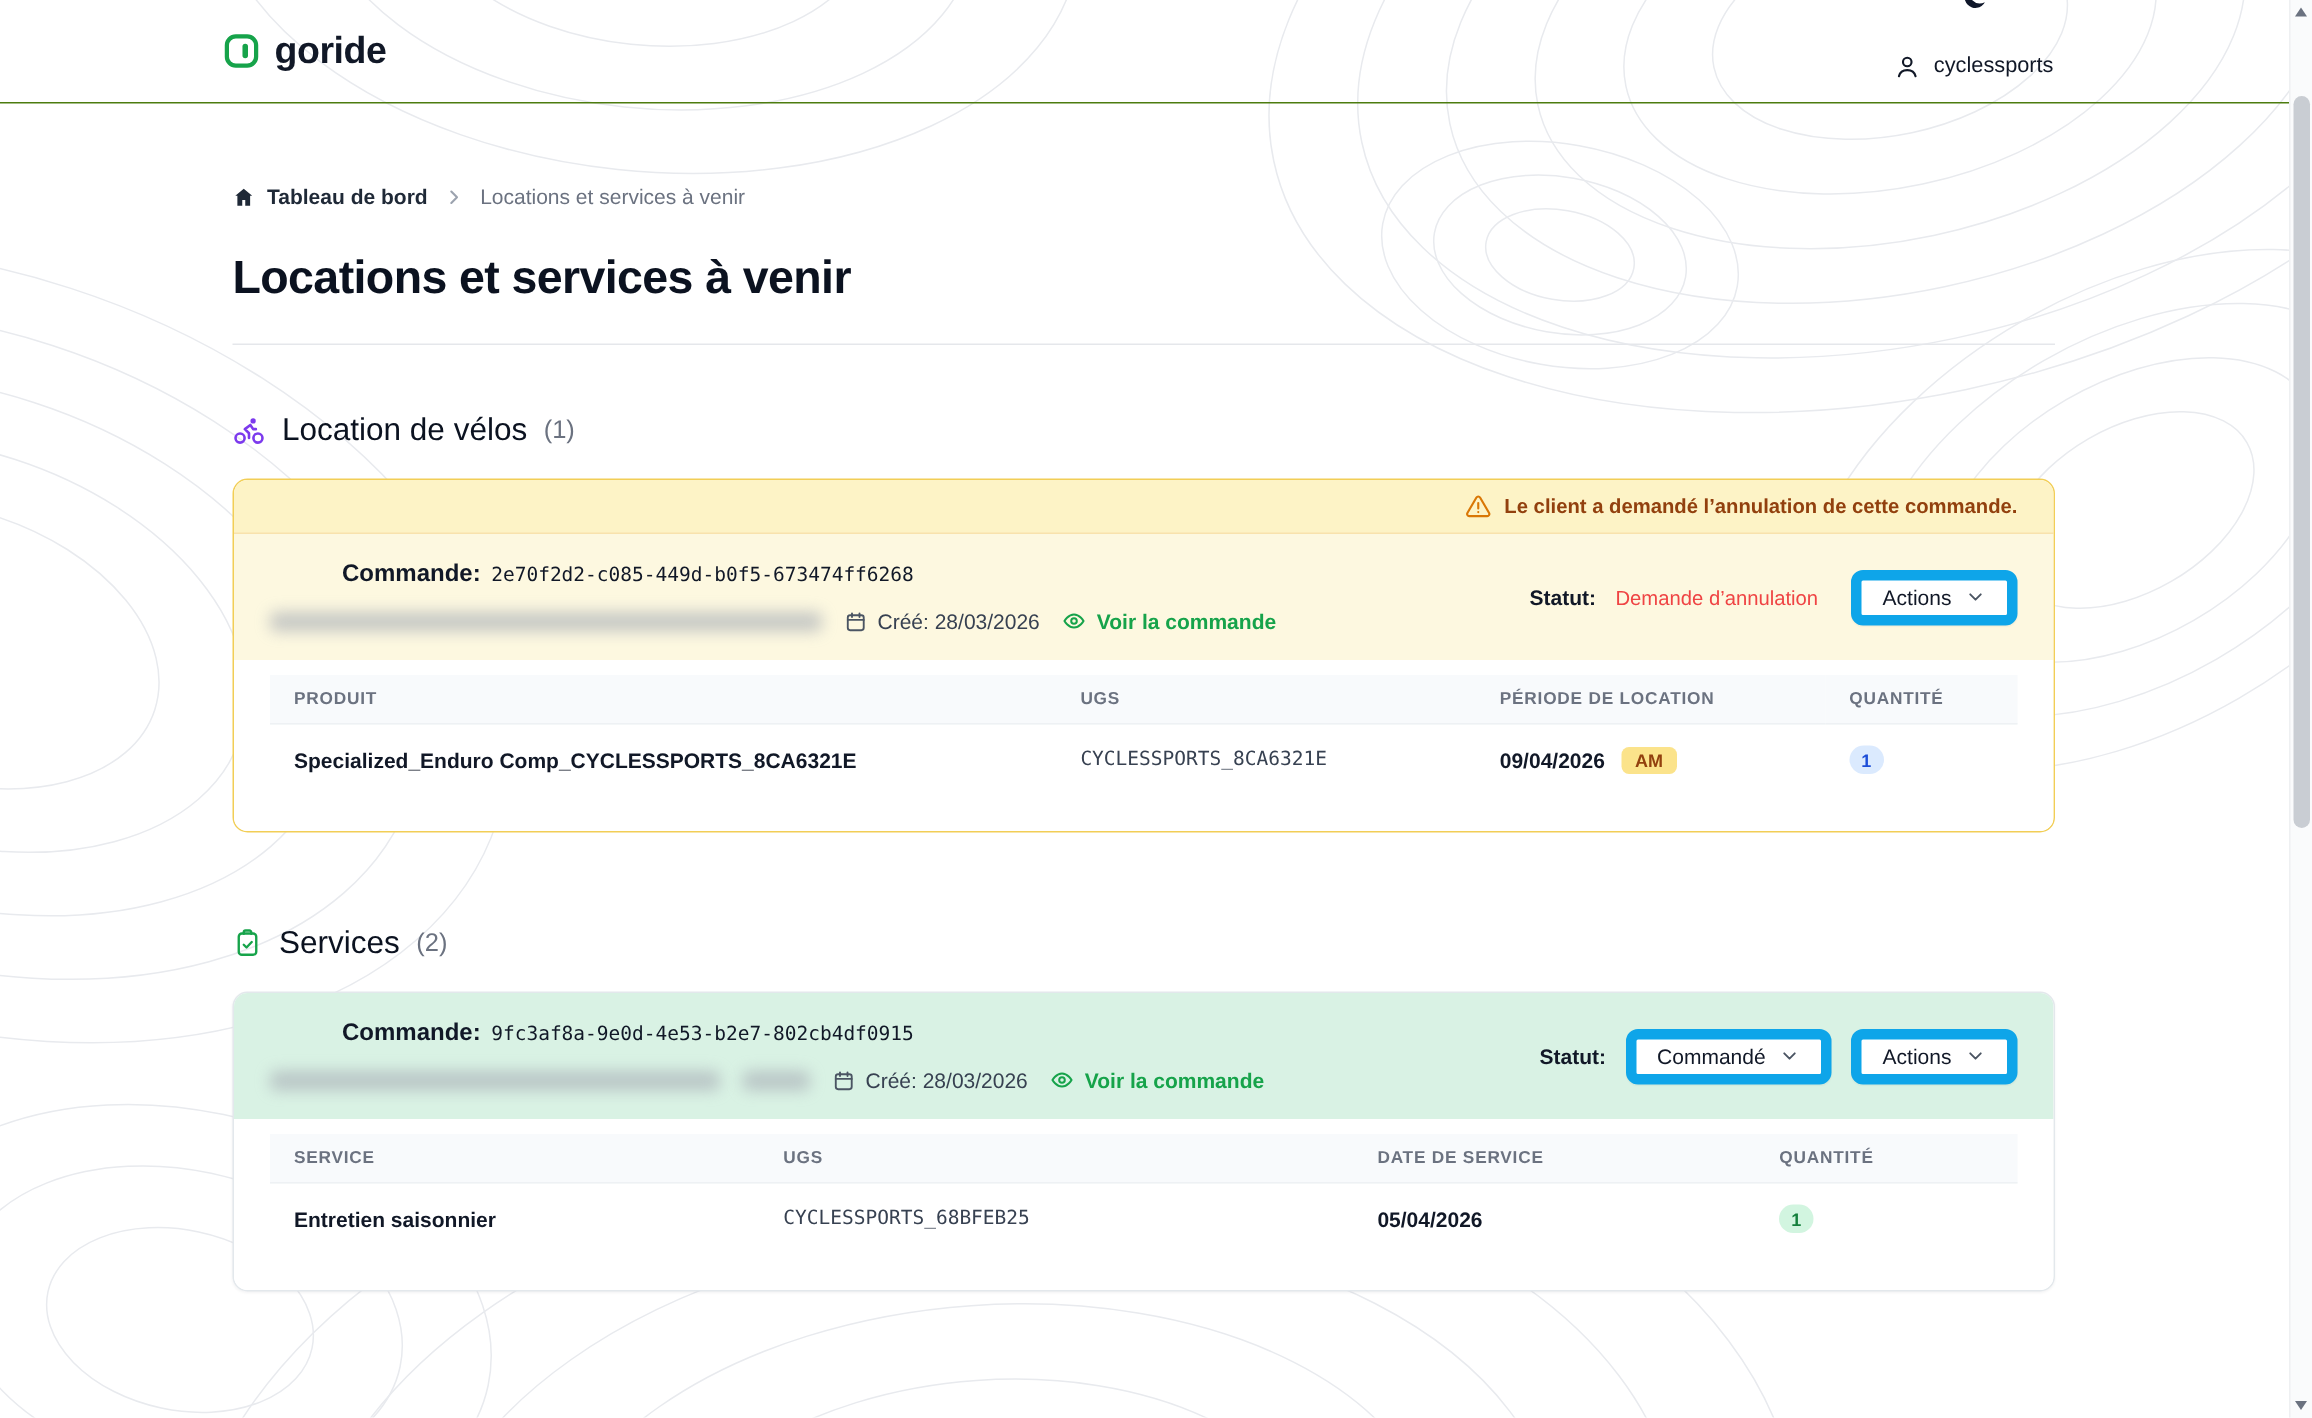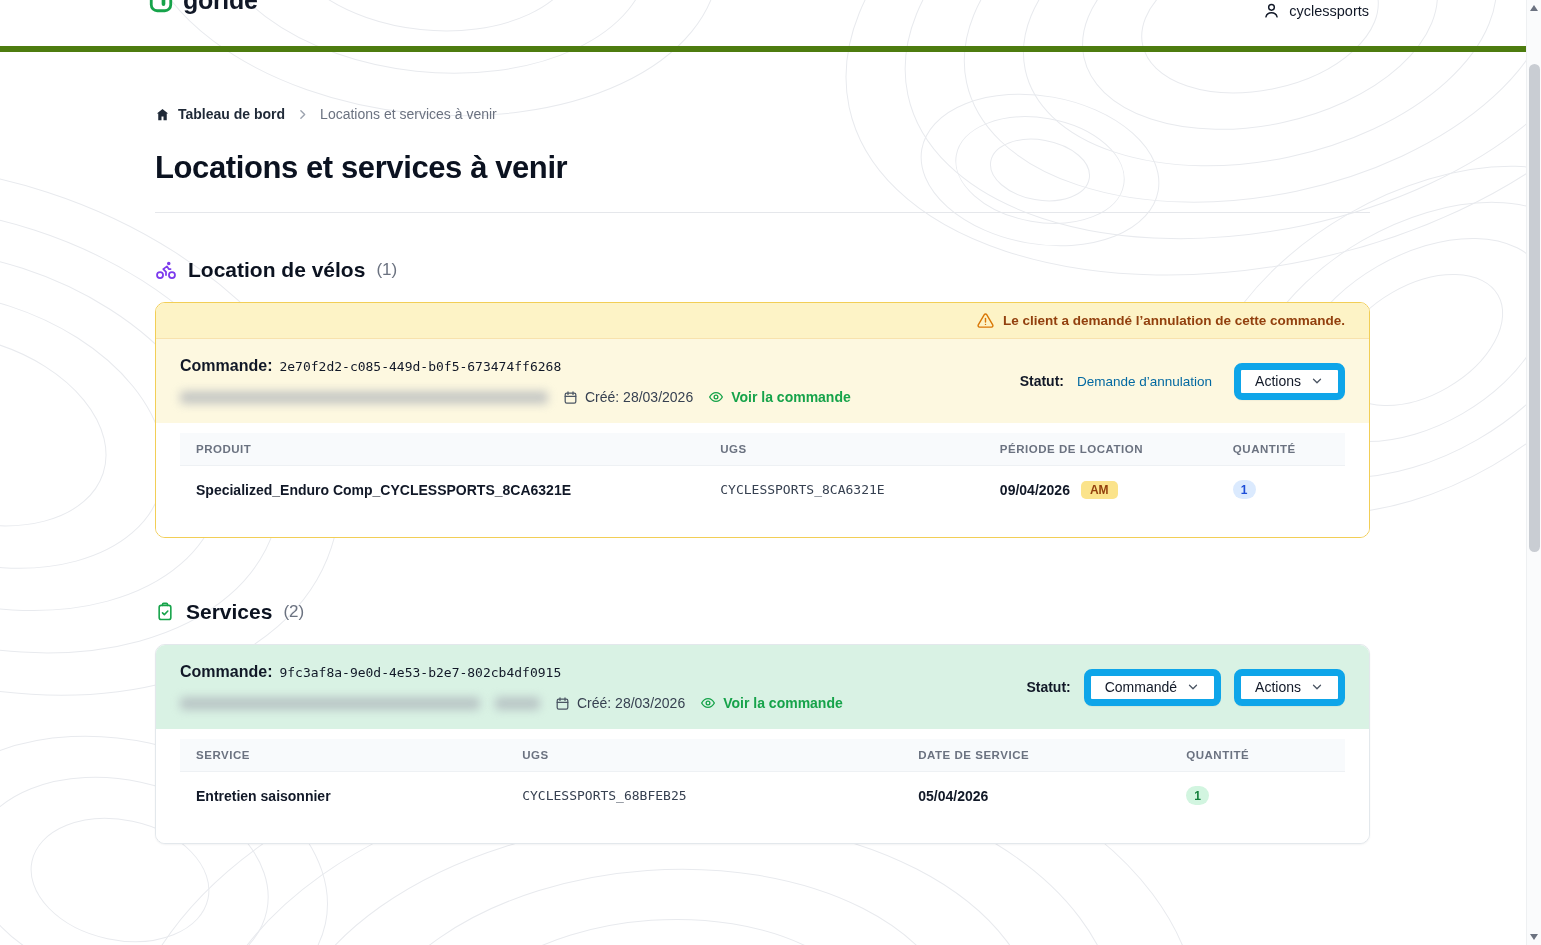--- a/index.html
+++ b/index.html
@@ -8,21 +8,21 @@
   body {
     width:1541px; height:945px; overflow:hidden; position:relative;
     background:#ffffff; color:#111827;
     font-family:"Liberation Sans", sans-serif;
   }
 
   
   .topo { position:absolute; inset:0; z-index:0; pointer-events:none; }
 
   
-  .topbar { position:relative; z-index:2; height:52px; border-bottom:6px solid #4d7c0f; display:flex; align-items:flex-end; }
+  .topbar { position:relative; z-index:2; height:69px; border-bottom:1px solid #4d7c0f; display:flex; align-items:center; }
   .topbar-inner { width:100%; padding:0 172px 0 148px; display:flex; justify-content:space-between; align-items:center; }
   .brand { display:flex; align-items:center; gap:9px; cursor:pointer; }
   .brand-text { font-size:25px; font-weight:700; letter-spacing:-0.3px; color:#111827; }
   .topbar-right { display:flex; align-items:center; gap:26px;flex-direction:column; }
   .icon-btn { background:none; border:none; padding:0; cursor:pointer; display:flex; align-items:center; }
   .user { display:flex; align-items:center; gap:8px; font-size:14.5px; color:#111827; cursor:pointer; }
   .hamburger { display:inline-block; width:20px; }
   .hamburger .bar { height:2px; background:#111827; border-radius:2px; margin:4px 0; }
 
   
@@ -31,46 +31,46 @@
   .breadcrumb { margin-top:54px; display:flex; align-items:center; gap:11px; font-size:14px; }
   .crumb { display:flex; align-items:center; gap:8px; color:#1f2937; font-weight:600; text-decoration:none; cursor:pointer; }
   .crumb-current { color:#6b7280; font-weight:500; }
 
   .page-title { margin:28px 0 0; font-size:31px; font-weight:800; letter-spacing:-0.4px; color:#0b1220; }
   .page-subtitle { margin:13px 0 0; font-size:16px; color:#4b5563; }
   .divider { margin:26px 0 0; border:none; border-top:1px solid #e5e7eb; }
 
   .section-head { display:flex; align-items:center; gap:11px; margin-top:45px; }
   .section-head--services { margin-top:62px; }
-  .section-title { font-size:21px; font-weight:700; margin:0; color:#0b1220; }
+  .section-title { font-size:21px; font-weight:400; margin:0; color:#0b1220; }
   .section-count { font-size:17px; color:#6b7280; }
 
   
   .card { margin-top:20px; border-radius:10px; overflow:hidden; background:#fff; position:relative; z-index:1; }
   .card--amber { border:1px solid #f2ce56; }
   .card--green { border:1px solid #e3e8ec; box-shadow:0 1px 2px rgba(16,24,40,.05); }
 
   .card-banner { display:flex; align-items:center; gap:9px; padding:9px 24px;
     background:#fdf3c6; border-bottom:1px solid rgba(217,119,6,.13);
     font-size:13.5px; font-weight:700; color:#92400e;justify-content:flex-end; }
 
   .card-info { display:flex; justify-content:space-between; align-items:center; padding:18px 24px; }
   .card-info--amber { background:#fdf8e0; }
   .card-info--green { background:#d9f2e4;align-items:center; }
 
-  .order-label { font-size:16px; font-weight:600; color:#111827; }
+  .order-label { font-size:16px; font-weight:600; color:#111827;margin-left:48px; }
   .order-id { font-family:"DejaVu Sans Mono", monospace; font-size:13px; color:#111827; margin-left:7px; }
   .order-meta { margin-top:14px; display:flex; align-items:center; gap:15px; font-size:14px; color:#374151; }
   .redact { display:inline-block; height:13px; border-radius:4px; background:#a8aeb6; filter:blur(5px); opacity:.65; }
   .meta-item { display:flex; align-items:center; gap:7px; }
   .view-link { display:flex; align-items:center; gap:7px; color:#16a34a; font-weight:600; font-size:14px; text-decoration:none; cursor:pointer; }
 
   .order-right { display:flex; align-items:center; gap:13px; }
   .status-label { font-size:14px; font-weight:700; color:#111827;margin-left:46px; }
-  .status-cancel { font-size:13.5px; color:#0369a1; font-weight:500; margin-right:9px; }
+  .status-cancel { font-size:13.5px; color:#ef4444; font-weight:500; margin-right:9px; }
 
   .btn { display:flex; align-items:center; gap:9px; background:#fff; border:7px solid #0ea5e9;
     border-radius:8px; height:37px; padding:0 14px; font-size:14px; font-weight:500; color:#111827;
     cursor:pointer; font-family:inherit; box-shadow:0 1px 1px rgba(0,0,0,.04); }
   .select { min-width:130px; justify-content:space-between; }
 
   
   .card-table { background:#fff; padding:10px 24px 24px; }
   table { width:100%; border-collapse:collapse; }
   th { text-align:left; font-size:11.5px; font-weight:700; color:#6b7280; letter-spacing:.045em;

